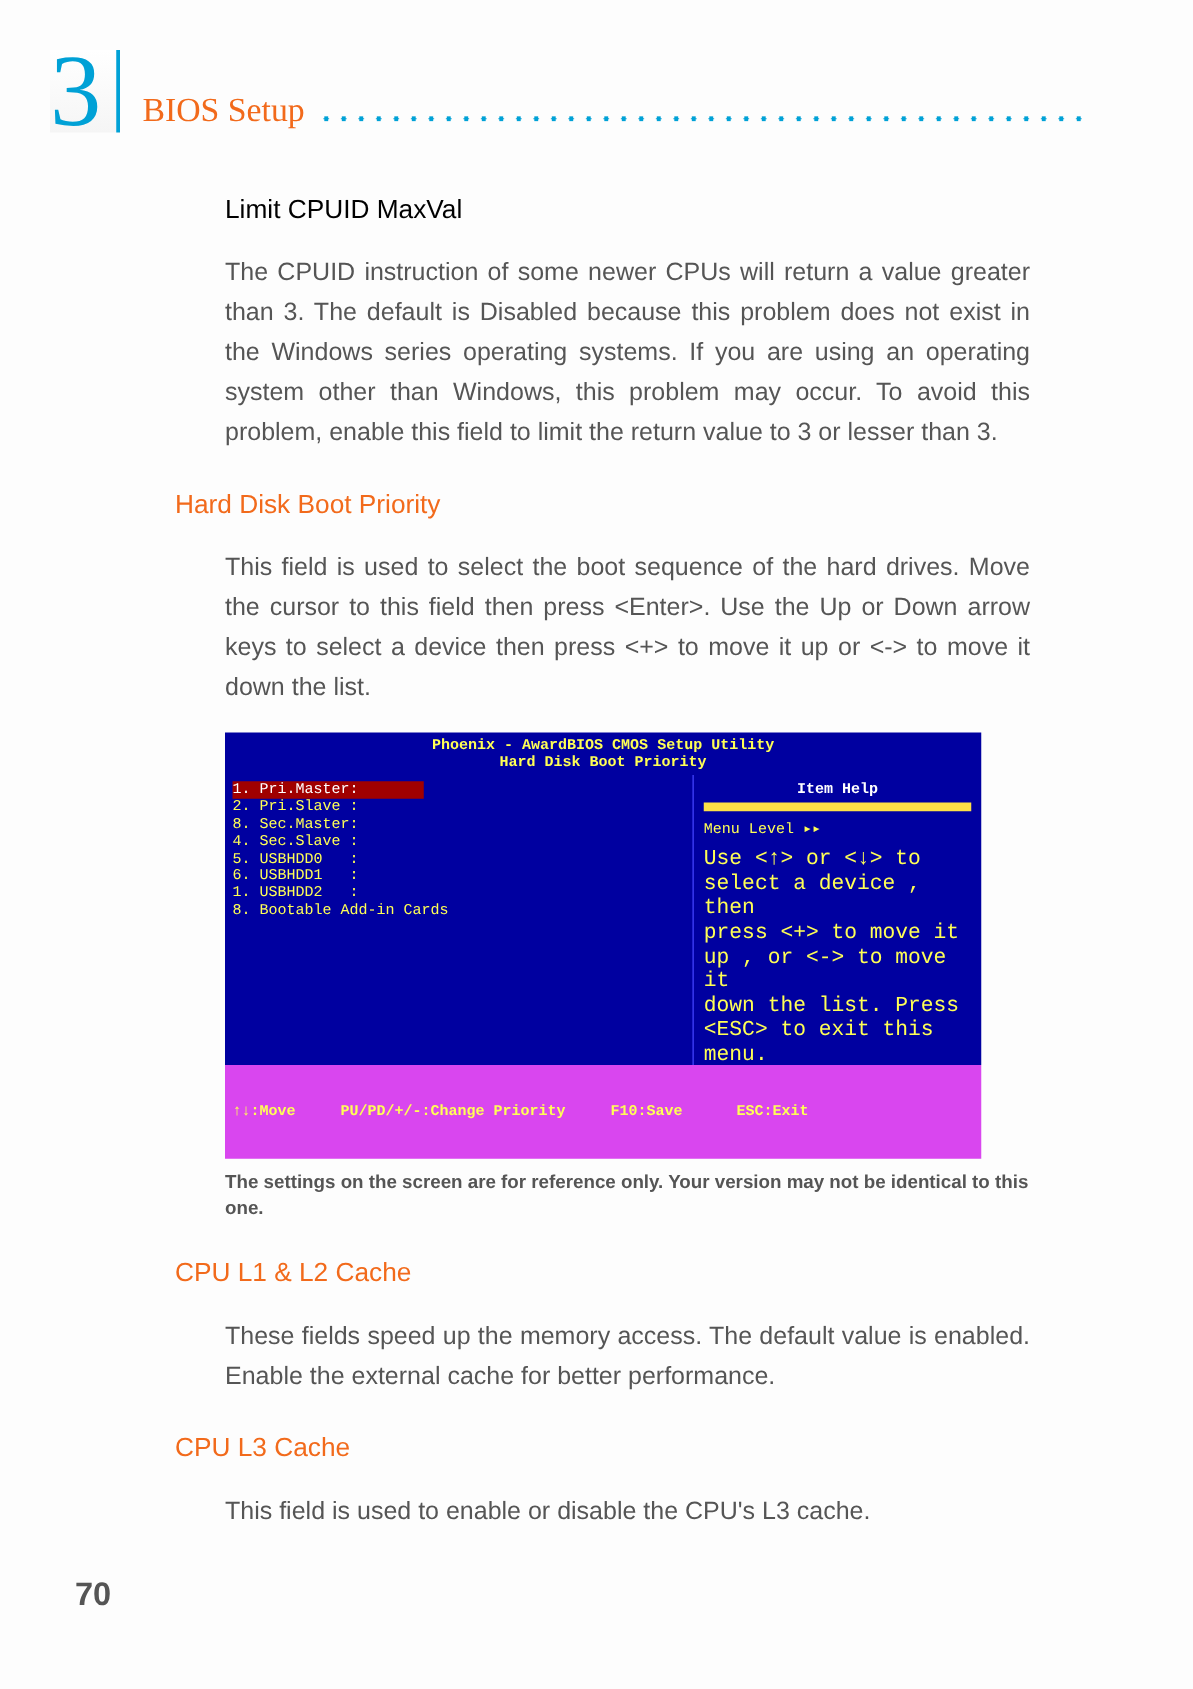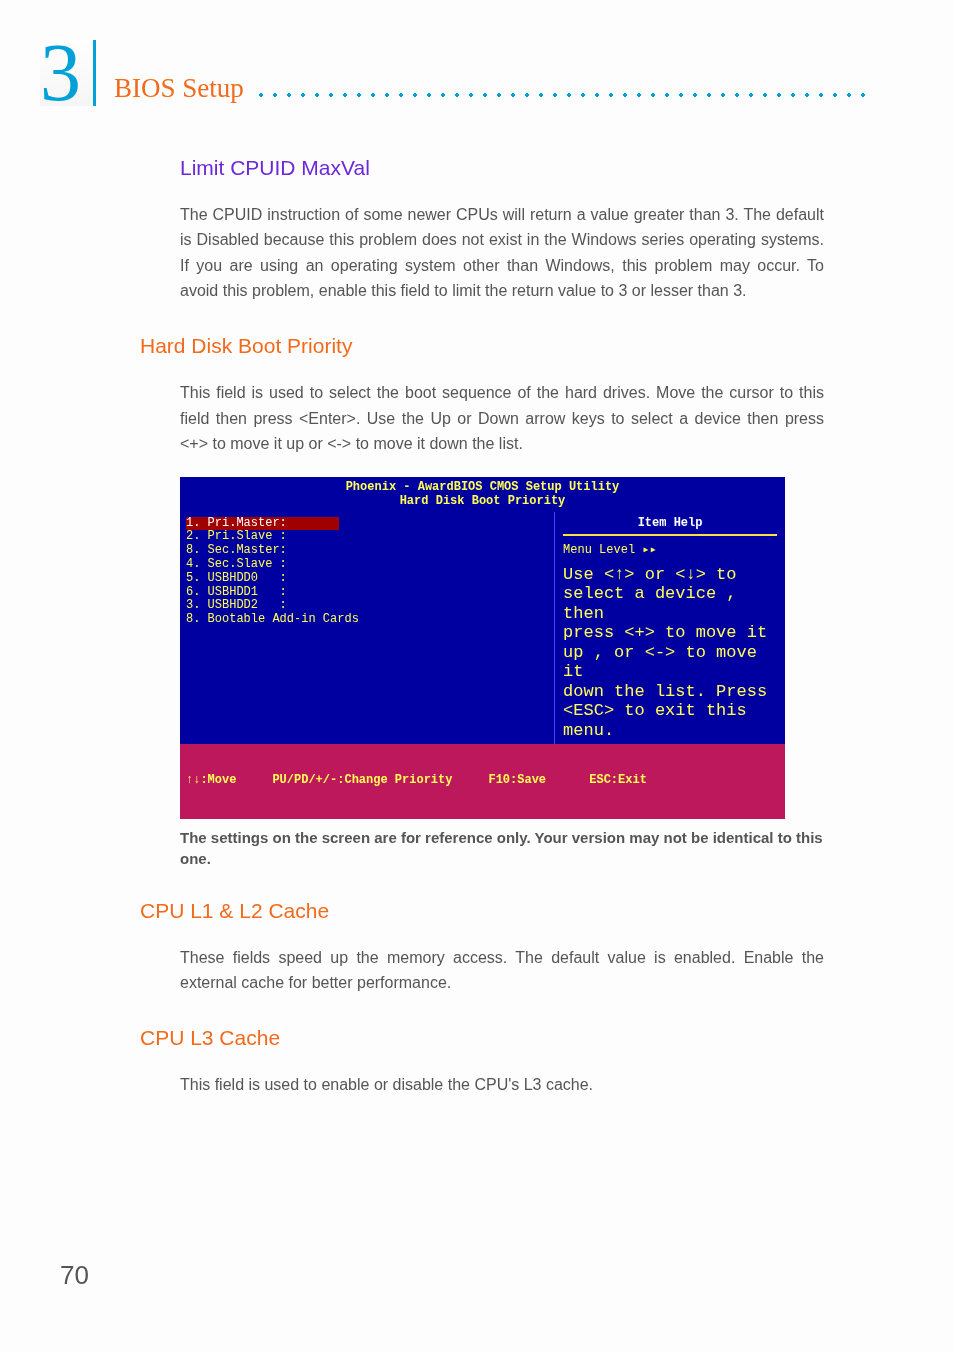--- a/index.html
+++ b/index.html
@@ -46,37 +46,37 @@
     background-repeat: repeat-x;
     background-position: 0 center;
     margin-left: 10px;
     margin-bottom: 6px;
   }
   .content {
     margin-left: 100px;
     margin-right: 50px;
   }
   .section-title-blue {
-    color: #6d28d9;
+    color: #000000;
     font-size: 21px;
     margin-top: 25px;
     margin-bottom: 22px;
     margin-left: 40px;
     font-weight: normal;
   }
   .section-title-orange {
     color: #f26a1b;
     font-size: 21px;
     margin-top: 30px;
     margin-bottom: 22px;
     font-weight: normal;
   }
   .body-text {
     color: #555;
-    font-size: 16px;
+    font-size: 20px;
     line-height: 1.6;
     text-align: justify;
     margin-left: 40px;
     margin-bottom: 10px;
   }
   .caption {
     color: #555;
     font-size: 15px;
     line-height: 1.4;
     margin-left: 40px;
@@ -121,49 +121,50 @@
   }
   .bios-left-item.selected {
     background: #a00000;
     color: #fff;
     display: inline-block;
     padding-right: 52px;
   }
   .bios-help-title {
     text-align: center;
     color: #fff;
-    border-bottom: 2px solid #fde047;
+    border-bottom: 7px solid #fde047;
     padding-bottom: 4px;
     margin-bottom: 6px;
     font-weight: bold;
   }
   .bios-help-text {
     color: #ffff55;
     line-height: 1.15;
     white-space: pre-wrap;
     font-size: 17px;
   }
   .menu-level {
     color: #ffff55;
   }
   .bios-footer {
-    background: #be185d;
+    background: #d946ef;
     color: #ffff55;
     padding: 3px 6px;
     line-height: 1.15;
     white-space: pre;
     font-size: 12px;
     font-weight: bold;
   }
   .page-number {
     position: absolute;
     bottom: 60px;
     left: 60px;
     font-size: 26px;
     color: #555;
+    font-weight: bold;
   }
 </style>
 </head>
 <body>
 
 <div class="page">
 
   <div class="header">
     <div class="chapter-num">3</div>
     <div class="chapter-title">BIOS Setup</div>
@@ -184,21 +185,21 @@
         <div>Hard Disk Boot Priority</div>
       </div>
       <div class="bios-body">
         <div class="bios-left">
           <div><span class="bios-left-item selected">1. Pri.Master:</span></div>
           <div class="bios-left-item">2. Pri.Slave :</div>
           <div class="bios-left-item">8. Sec.Master:</div>
           <div class="bios-left-item">4. Sec.Slave :</div>
           <div class="bios-left-item">5. USBHDD0   :</div>
           <div class="bios-left-item">6. USBHDD1   :</div>
-          <div class="bios-left-item">3. USBHDD2   :</div>
+          <div class="bios-left-item">1. USBHDD2   :</div>
           <div class="bios-left-item">8. Bootable Add-in Cards</div>
         </div>
         <div class="bios-right">
           <div class="bios-help-title">Item Help</div>
           <div class="menu-level">Menu Level   ▸▸</div>
           <div style="height:8px"></div>
           <div class="bios-help-text">Use &lt;↑&gt; or &lt;↓&gt; to
 select a device , then
 press &lt;+&gt; to move it
 up , or &lt;-&gt; to move it

